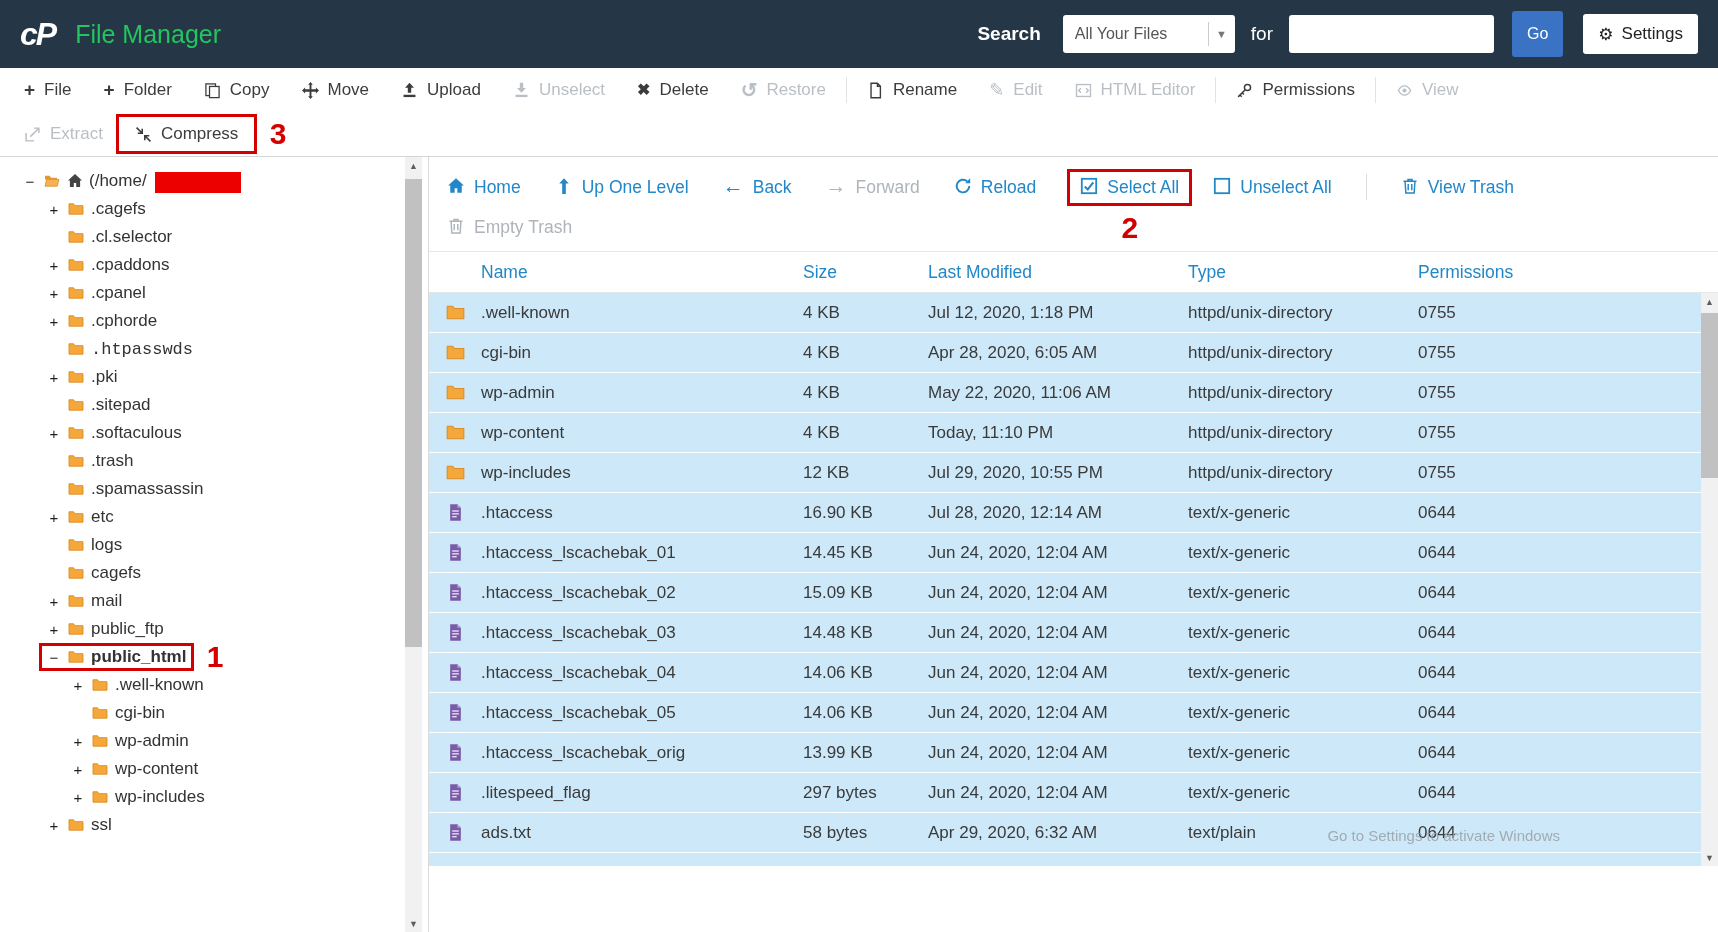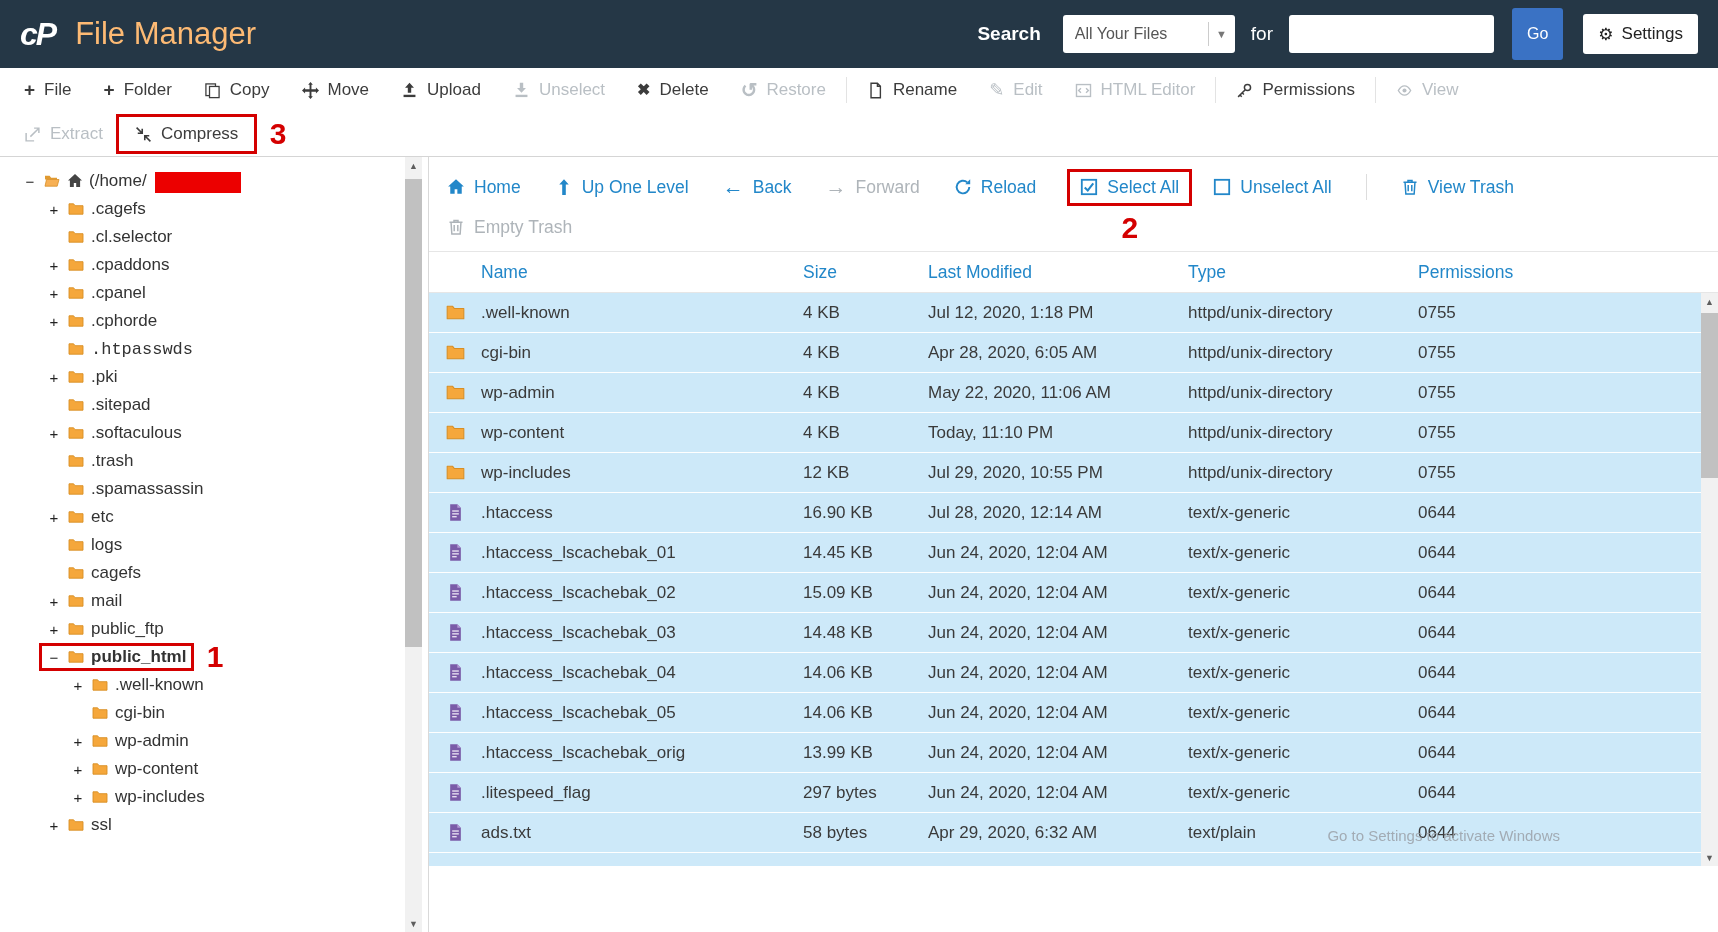--- a/index.html
+++ b/index.html
@@ -2,30 +2,30 @@
 <html><head>
 <meta charset="utf-8">
 <style>
   *{box-sizing:border-box;margin:0;padding:0}
   html,body{width:1718px;height:932px;overflow:hidden}
   body{font-family:"Liberation Sans",sans-serif;background:#fff;position:relative;color:#333}
 
   
   .topbar{height:68px;background:#253746;display:flex;align-items:center;padding:0 20px;gap:10px}
   .logo{color:#fff;font-size:32px;font-weight:bold;font-style:italic;letter-spacing:-2px;margin-right:10px}
-  .app-title{color:#fdba74;font-size:31px;font-weight:400}
+  .app-title{color:#22c55e;font-size:25px;font-weight:400}
   .spacer{flex:1}
   .search-label{color:#fff;font-size:19px;font-weight:bold;margin-right:12px}
   .scope-select{width:172px;height:38px;background:#fff;border-radius:3px;display:flex;align-items:center;padding:0 8px 0 12px;color:#555;font-size:16px;cursor:pointer}
   .scope-select .val{flex:1;white-space:nowrap;overflow:hidden}
   .sel-div{width:1px;height:24px;background:#ccc;margin:0 7px}
   .chev{color:#777;font-size:11px}
   .for-label{color:#fff;font-size:19px;margin:0 6px}
   .search-input{width:205px;height:38px;border:none;border-radius:3px;padding:0 10px;font-size:16px;outline:none}
-  .go-btn{height:52px;background:#3a72c4;color:#fff;border:none;border-radius:3px;padding:0 15px;font-size:16px;margin-left:8px;cursor:pointer}
+  .go-btn{height:46px;background:#3a72c4;color:#fff;border:none;border-radius:3px;padding:0 15px;font-size:16px;margin-left:8px;cursor:pointer}
   .settings-btn{height:40px;background:#fff;border:none;border-radius:3px;display:flex;align-items:center;gap:8px;padding:0 15px;font-size:17px;color:#222;margin-left:10px;cursor:pointer}
 
   
   .toolbar{background:#fff;border-bottom:1px solid #d5d5d5;padding:0 8px}
   .tb-row{display:flex;align-items:center;height:44px}
   .tb-item{display:flex;align-items:center;gap:9px;padding:7px 16px;font-size:17px;color:#3c3c3c;cursor:pointer;position:relative;white-space:nowrap}
   .tb-item.disabled{color:#b9bfc4;cursor:default}
   .tb-item-divider{width:1px;height:26px;background:#e3e3e3;margin:0 4px}
 
   .glyph{line-height:1;font-size:17px}
@@ -54,21 +54,21 @@
   .vscroll{position:absolute;width:17px;background:#f1f1f1}
   .tree-scrollbar{top:0;right:6px;height:100%}
   .scroll-btn{height:17px;width:100%;display:flex;align-items:center;justify-content:center;font-size:9px;color:#5d5d5d;background:#f1f1f1;cursor:pointer}
   .scroll-btn.bottom{position:absolute;bottom:0;left:0}
   .scroll-thumb{position:absolute;left:0;width:100%;background:#c1c1c1;cursor:pointer}
 
   
   .main{flex:1;border-left:1px solid #d9d9d9;display:flex;flex-direction:column;background:#fff;position:relative}
   .filenav{padding:10px 0 4px 18px}
   .nav-row{display:flex;align-items:center;min-height:40px}
-  .nav-item{display:flex;align-items:center;gap:9px;color:#2287c9;font-size:17.5px;margin-right:34px;position:relative;cursor:pointer;white-space:nowrap}
+  .nav-item{display:flex;align-items:flex-start;gap:9px;color:#2287c9;font-size:17.5px;margin-right:34px;position:relative;cursor:pointer;white-space:nowrap}
   .nav-item.disabled{color:#aeb4b9;cursor:default}
   .nav-item .svgic{width:18px;height:18px}
   .nav-item-divider{width:1px;height:26px;background:#ddd;margin-right:34px}
   .nav-item.ann-box{padding:5px 10px;margin-right:24px}
 
   
   .table-head{display:flex;align-items:center;height:42px;border-top:1px solid #e6e6e6;border-bottom:1px solid #e6e6e6;color:#2287c9;font-size:17.5px}
   .table-head>div{cursor:pointer}
   .cell-icon{flex:0 0 52px;display:flex;justify-content:center;cursor:default !important}
   .cell-name{flex:1;padding-right:8px;overflow:hidden;white-space:nowrap}

